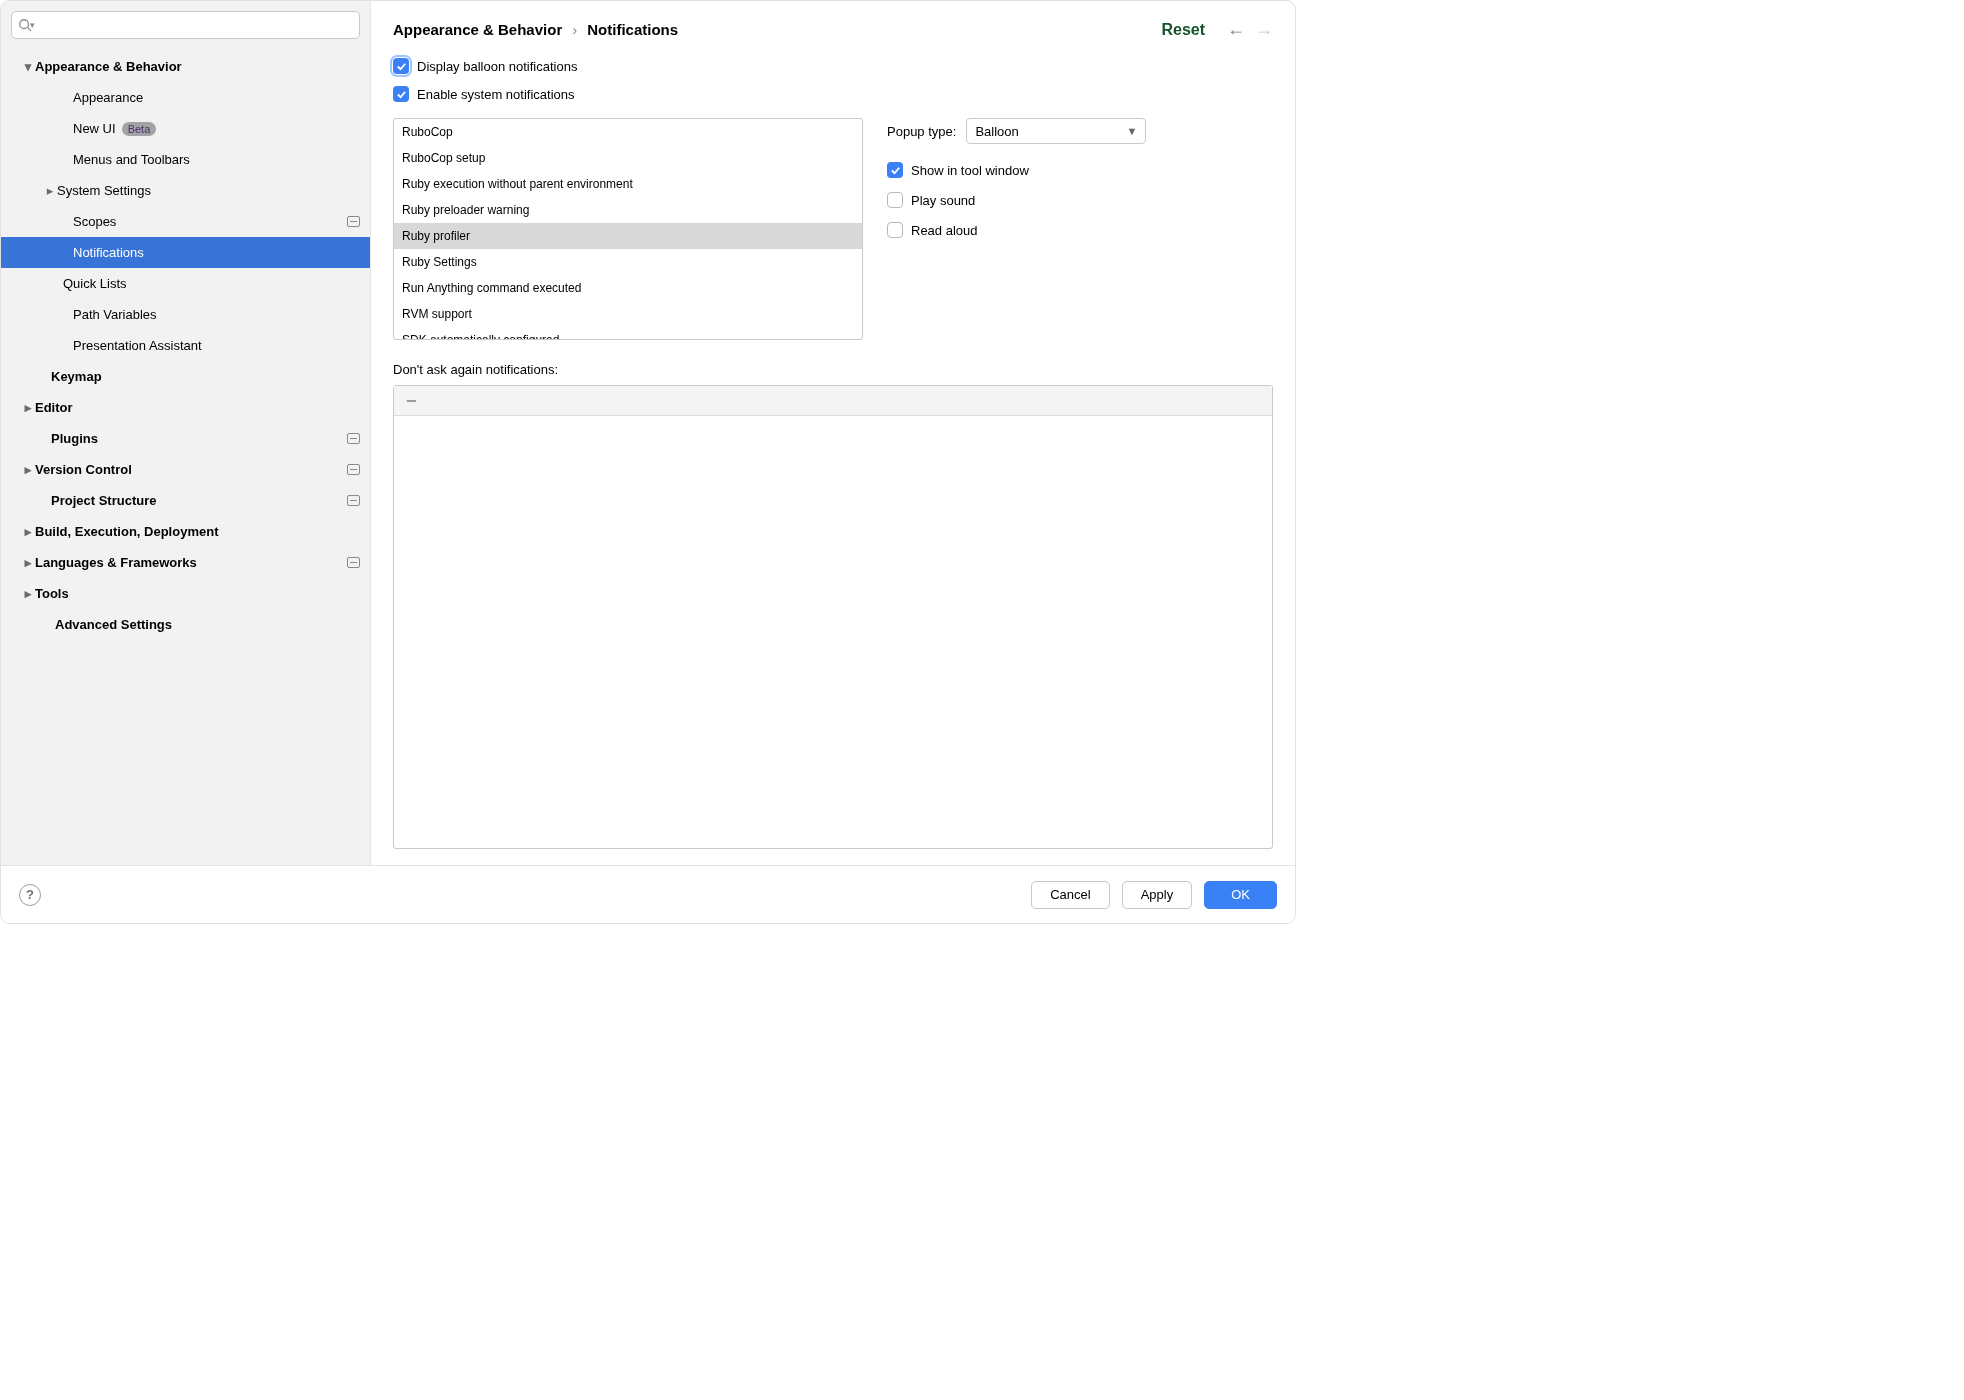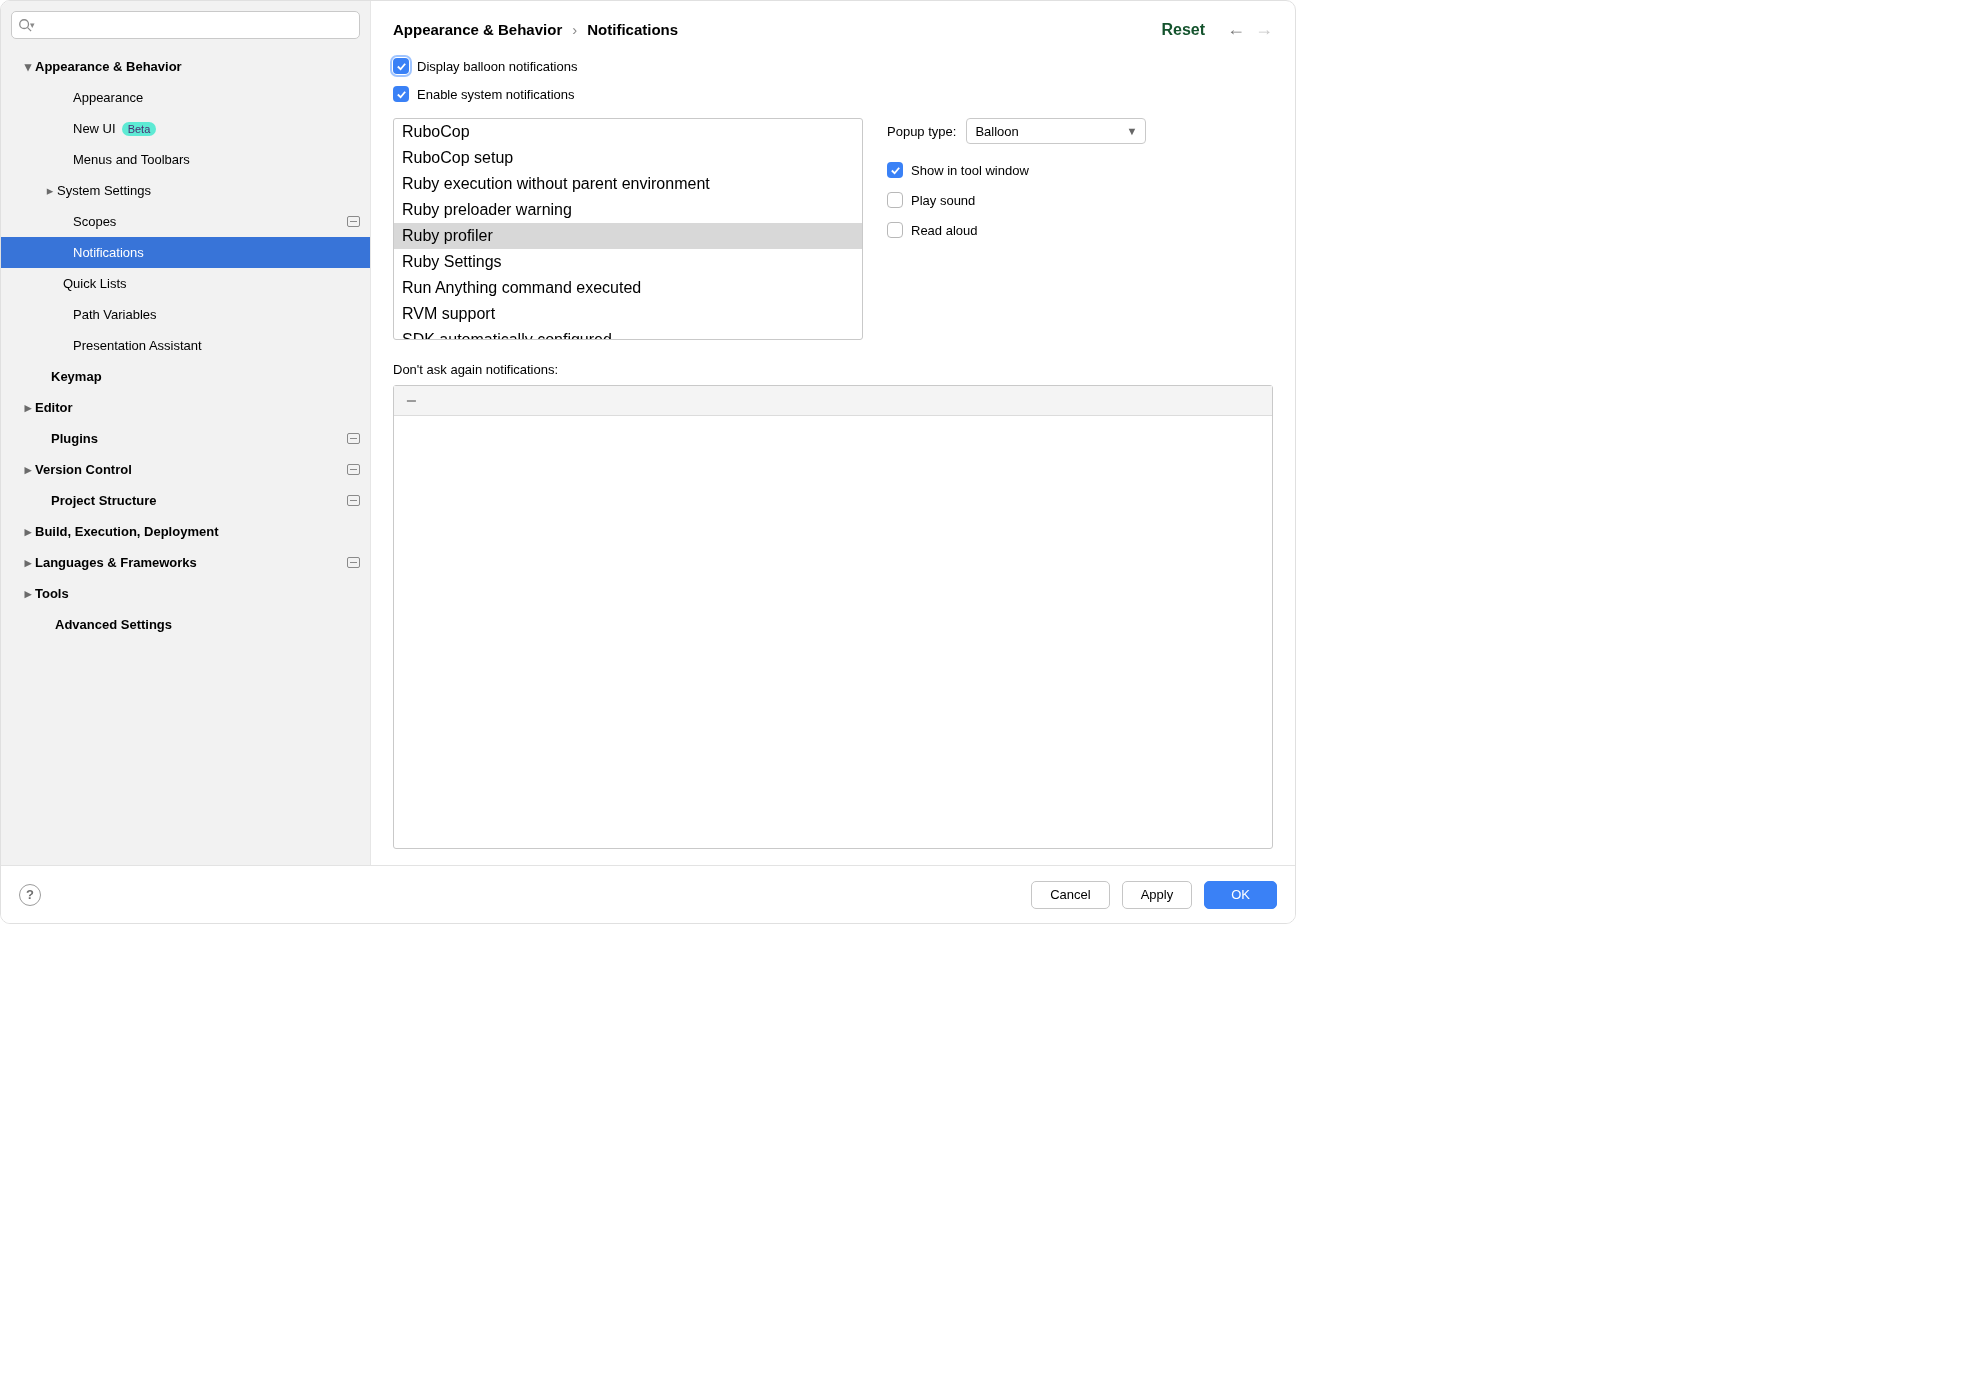--- a/index.html
+++ b/index.html
@@ -18,40 +18,40 @@
   .search { width:100%; height:28px; border:1px solid #c9c9c9; border-radius:5px; background:#fff; display:flex; align-items:center; padding:0 6px;}
   .search svg { flex:none;}
   .search input { border:none; outline:none; flex:1; font-size:13px; margin-left:4px; background:transparent;}
   .tree { flex:1; overflow:auto; padding-top:4px;}
   .tree-item { display:flex; align-items:center; height:31px; padding-right:10px; cursor:default; font-size:13px; color:#000;}
   .tree-item.bold { font-weight:600;}
   .tree-item.selected { background:#3874d8; color:#fff;}
   .tree-item .arrow { width:14px; display:inline-flex; justify-content:center; color:#6b6b6b;}
   .tree-item.selected .arrow{color:#fff;}
   .tree-item .spacer { flex:1;}
-  .badge-beta { background:#5eead4; color:#4b2f72; font-size:11px; padding:1px 6px; border-radius:8px; margin-left:6px; font-weight:500;}
+  .badge-beta { background:#a3a3a3; color:#4b2f72; font-size:11px; padding:1px 6px; border-radius:8px; margin-left:6px; font-weight:500;}
   .proj-icon { width:13px; height:11px; border:1px solid #8a8a8a; border-radius:2px; position:relative; display:inline-block;}
   .proj-icon::after{content:"";position:absolute;left:2px;right:2px;top:4px;height:1px;background:#8a8a8a;}
   .main { flex:1; display:flex; flex-direction:column; padding:18px 22px 0 22px; overflow:hidden;}
   .crumbs-row{ display:flex; align-items:center; gap:14px;}
   .crumbs { display:flex; align-items:center; gap:10px; font-size:15px; font-weight:600;}
   .crumbs .sep{color:#888; font-weight:400;}
   .reset-link{ margin-left:auto; color:#14532d; font-weight:600; font-size:16px; cursor:pointer;text-align:center;}
   .nav-arrows{ display:flex; gap:10px; margin-left:8px;}
   .nav-arrows .arr{ color:#7a7a7a; font-size:18px; cursor:pointer;}
   .nav-arrows .arr.disabled{color:#c8c8c8;}
   .check-row{ display:flex; align-items:center; gap:8px; margin-top:18px; font-size:13px;}
   .cbox{ width:16px; height:16px; border-radius:4px; display:inline-flex; align-items:center; justify-content:center;}
   .cbox.checked{ background:#3a81f6; color:#fff;}
   .cbox.checked.hl{ outline:2px solid #9fc4ff; outline-offset:1px;}
   .cbox.unchecked{ border:1px solid #b8b8b8; background:#fff;}
   .cbox svg{width:11px;height:11px;}
   .content-row{ display:flex; gap:24px; margin-top:16px; align-items:flex-start;}
   .listbox{ width:470px; height:222px; border:1px solid #c9c9c9; border-radius:3px; background:#fff; overflow:hidden;}
-  .listbox .li{ height:26px; display:flex; align-items:center; padding:0 8px; font-size:16px;}
+  .listbox .li{ height:26px; display:flex; align-items:center; padding:0 8px; font-size:12px;}
   .listbox .li.sel{ background:#d8d8d8;}
   .opts{ flex:1;}
   .popup-row{ display:flex; align-items:center; gap:10px; font-size:13px; margin-bottom:18px;}
   .select{ display:flex; align-items:center; justify-content:space-between; width:180px; height:26px; border:1px solid #c9c9c9; border-radius:4px; padding:0 8px; background:#fff;}
   .select .car{color:#666;font-size:11px;}
   .opt-row{ display:flex; align-items:center; gap:8px; font-size:13px; margin:14px 0;}
   .sub-label{ font-size:13px; margin-top:22px;}
   .notif-box{ margin-top:8px; border:1px solid #c9c9c9; border-radius:3px; background:#fff; flex:1; display:flex; flex-direction:column; min-height:200px;}
   .notif-toolbar{ height:30px; background:#f4f4f4; border-bottom:1px solid #dcdcdc; display:flex; align-items:center; padding:0 8px;}
   .minus-btn{ color:#9a9a9a; font-size:18px; font-weight:600; line-height:1; cursor:pointer; padding:0 4px;}

